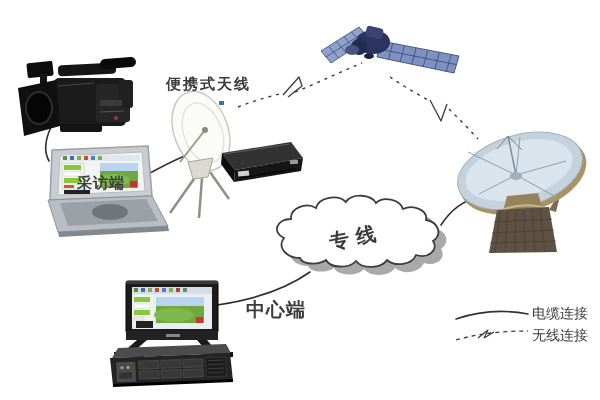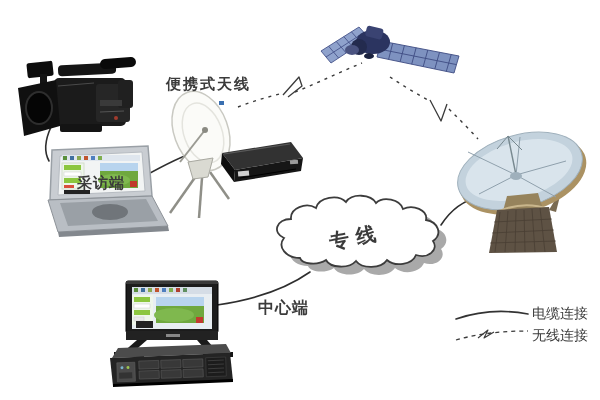--- a/index.html
+++ b/index.html
@@ -3,21 +3,21 @@
 <meta charset="utf-8">
 <style>
   html,body{margin:0;padding:0;background:#fff;}
   .stage{position:relative;width:600px;height:400px;background:#ffffff;overflow:hidden;
          font-family:"DejaVu Serif","Liberation Serif",serif;}
   .stage svg{position:absolute;left:0;top:0;}
   .lbl{position:absolute;color:#3b3b3b;font-weight:600;white-space:nowrap;line-height:1;}
   .lbl-interview{left:77px;top:132px;font-size:15px;letter-spacing:1px;margin-top:44px;}
   .lbl-antenna{left:166px;top:77px;font-size:15px;letter-spacing:2px;}
   .lbl-station{left:485px;top:251px;font-size:15px;letter-spacing:2px;}
-  .lbl-center{left:258px;top:300px;font-size:16px;letter-spacing:1px;}
+  .lbl-center{left:246px;top:300px;font-size:19px;letter-spacing:1px;}
   .lbl-cloud{left:329px;top:227px;font-size:20px;letter-spacing:7px;transform:rotate(-11deg);}
   .lbl-legend1{left:532px;top:306px;font-size:14px;font-weight:500;}
   .lbl-legend2{left:532px;top:328px;font-size:14px;font-weight:400;}
 </style>
 </head>
 <body>
 
 <div class="stage">
 <svg width="600" height="400" viewBox="0 0 600 400">
 

